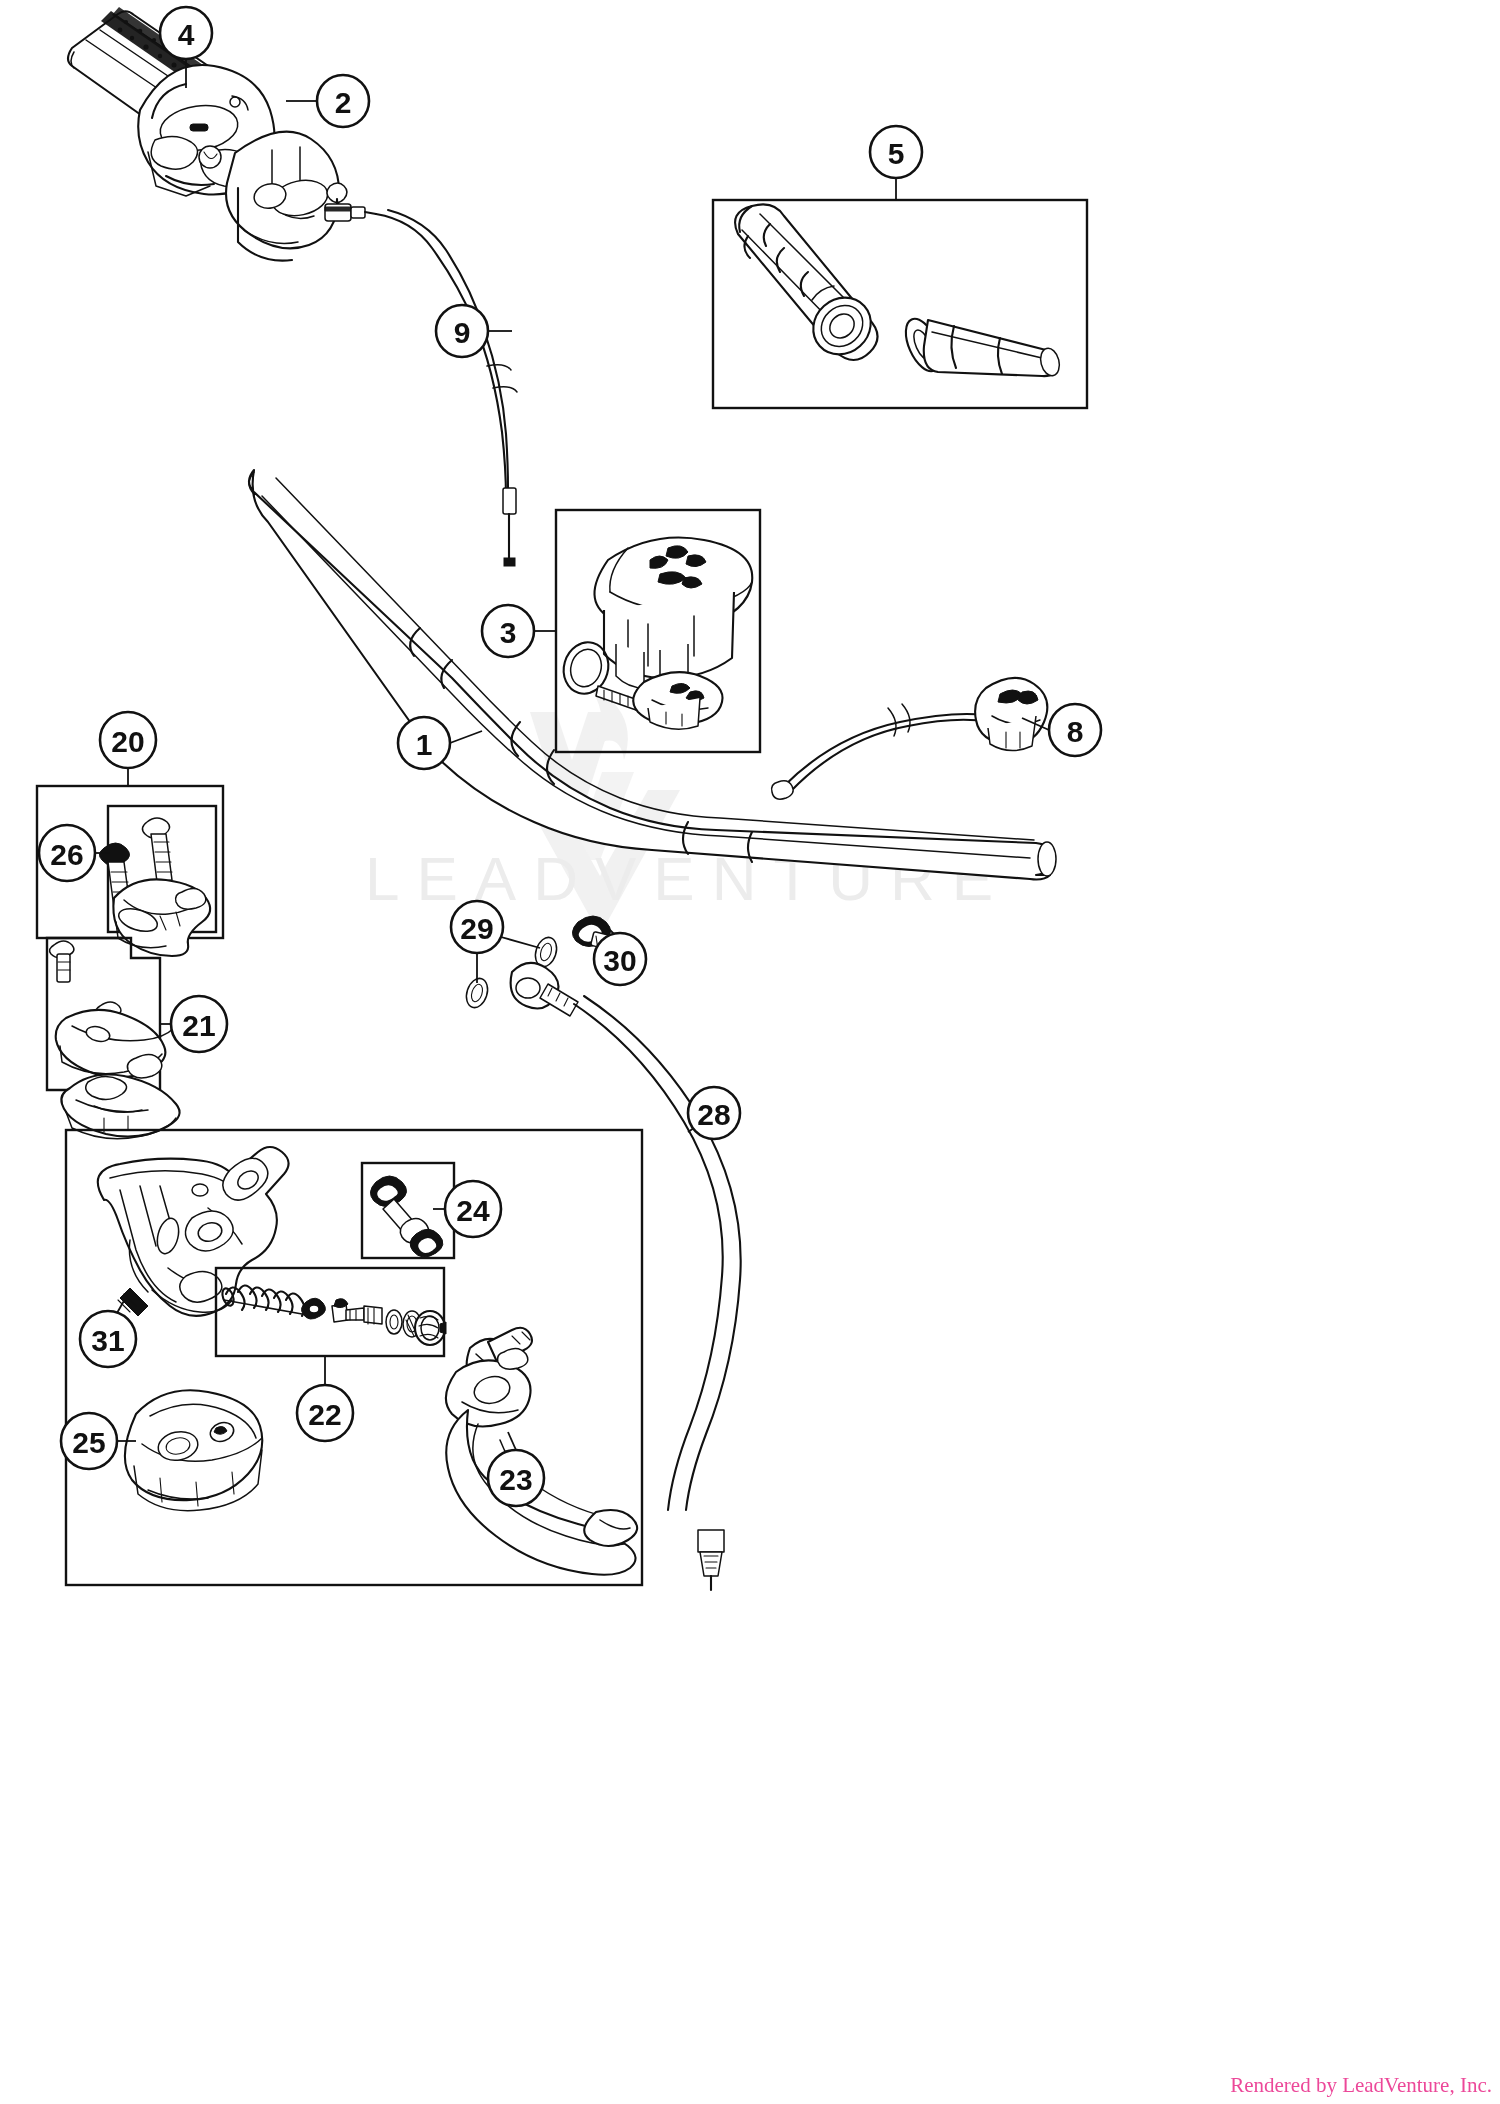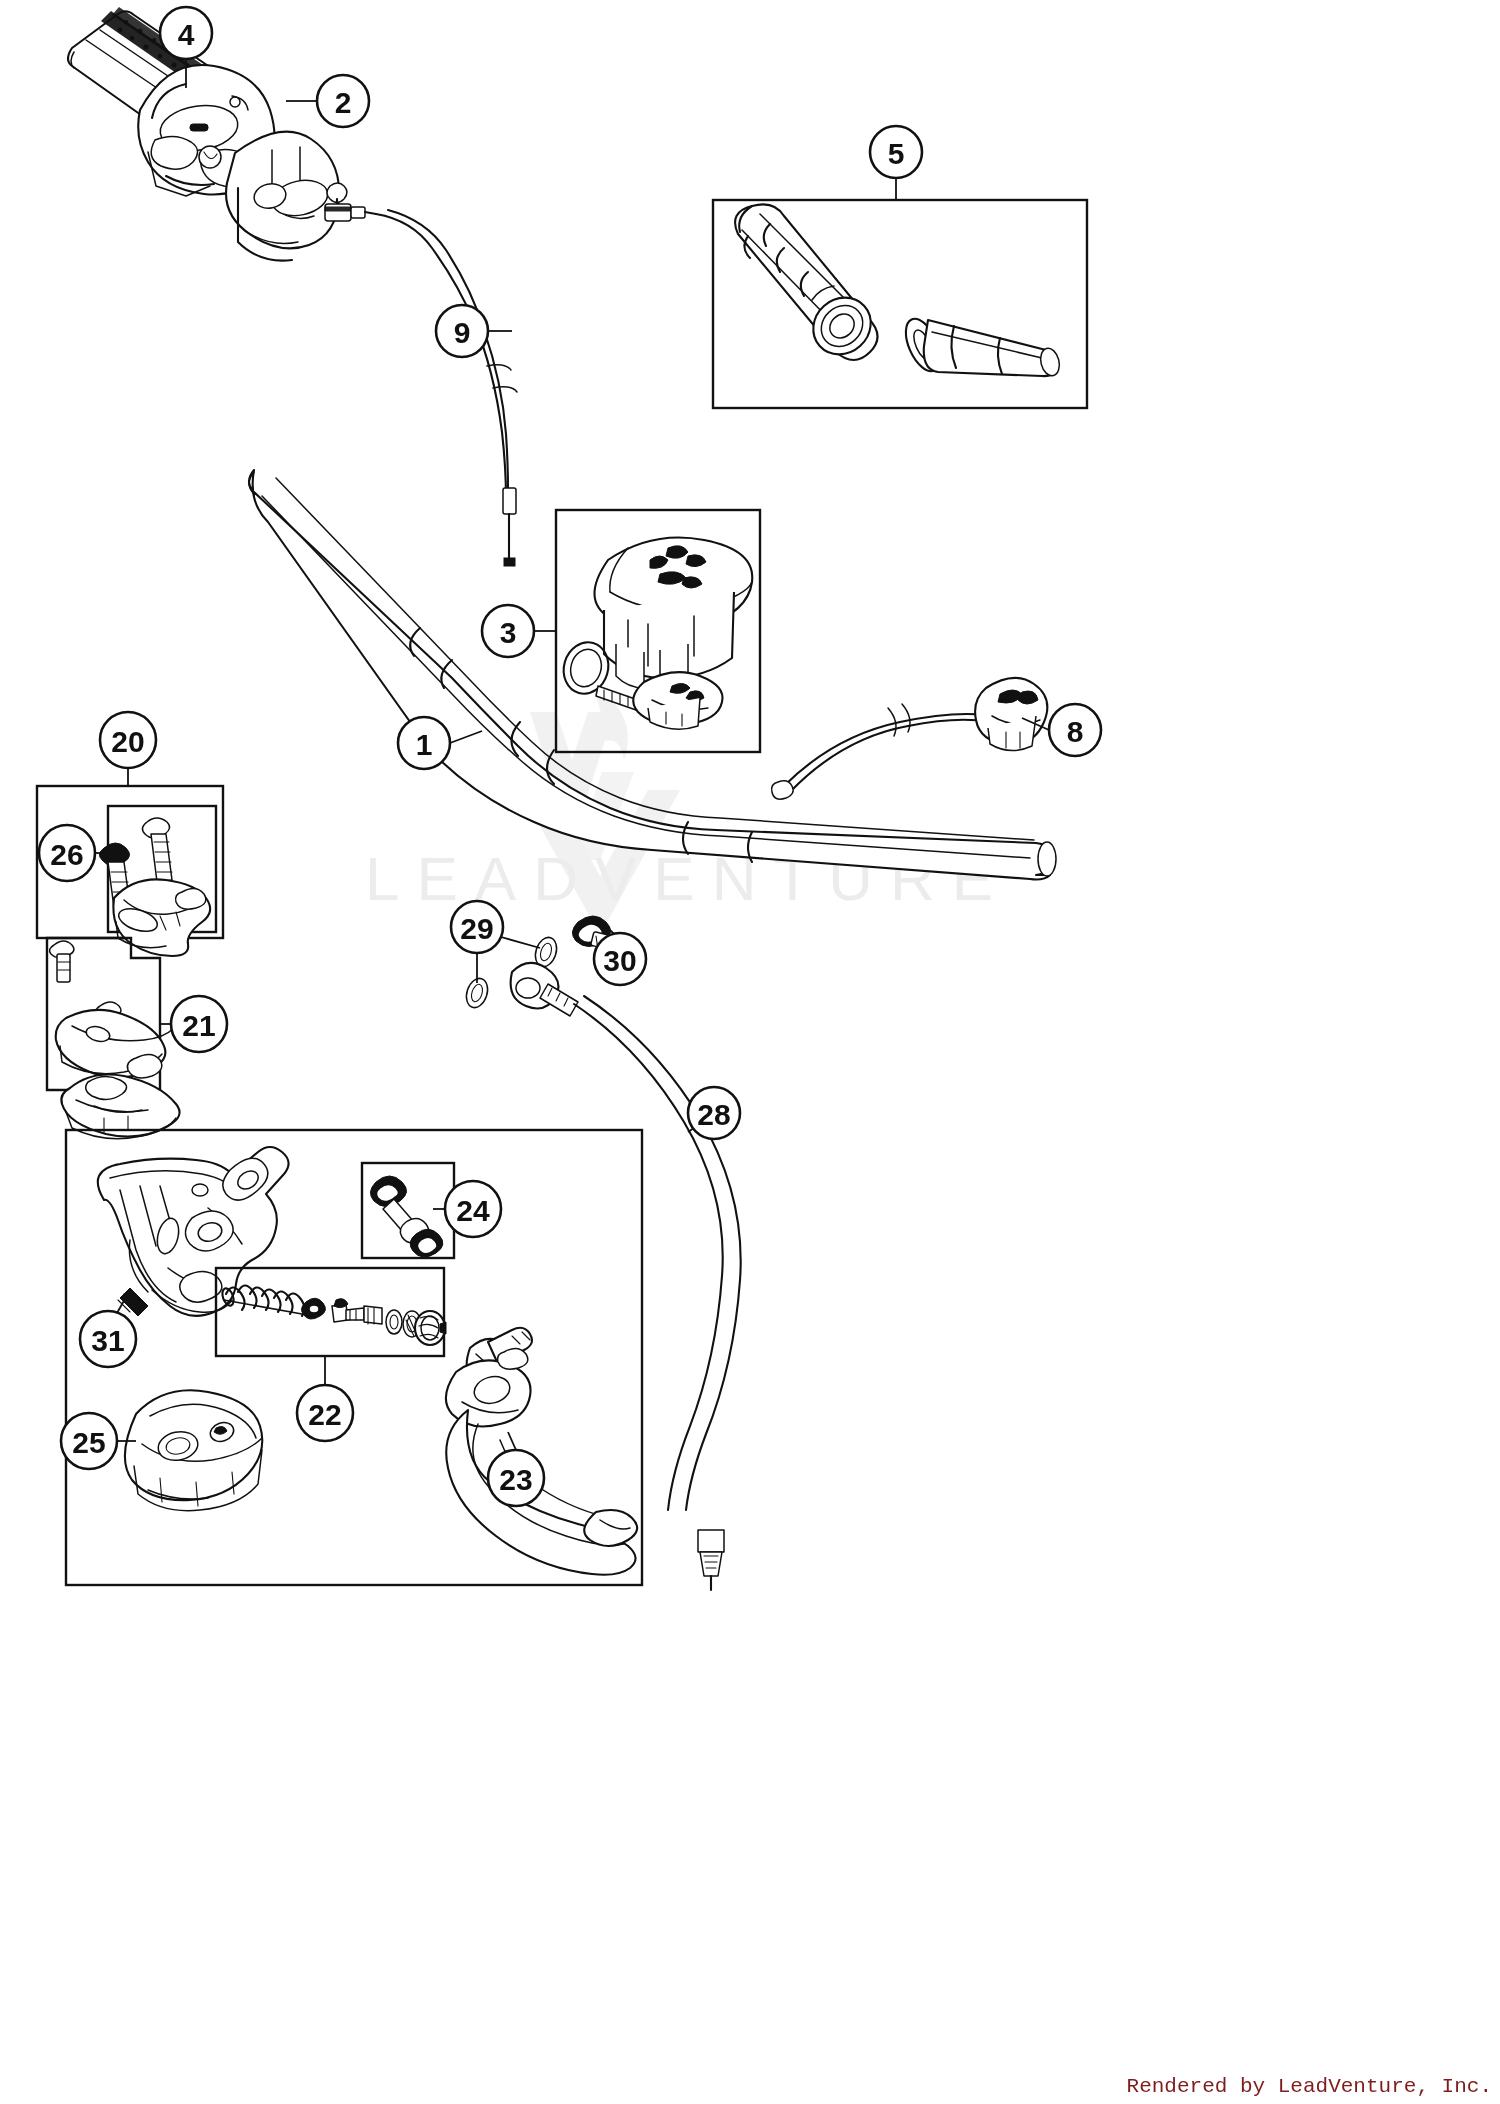--- a/index.html
+++ b/index.html
@@ -15,21 +15,21 @@
   .ink-hair{fill:none;stroke:#111;stroke-width:1.1;stroke-linejoin:round;stroke-linecap:round;}
   .solid{fill:#111;stroke:#111;stroke-width:1;}
   .white{fill:#fff;stroke:#111;stroke-width:2.1;stroke-linejoin:round;}
   .white-thin{fill:#fff;stroke:#111;stroke-width:1.5;stroke-linejoin:round;}
   .box{fill:none;stroke:#111;stroke-width:2.4;}
   .leader{fill:none;stroke:#111;stroke-width:1.8;}
   .bub-c{fill:#fff;stroke:#111;stroke-width:2.6;}
   .bub-t{fill:#111;font-family:"Liberation Sans",sans-serif;font-weight:bold;
          text-anchor:middle;dominant-baseline:central;}
   .credit{position:absolute;right:8px;bottom:6px;font-size:21px;
-          font-family:Liberation Mono, monospace;color:#7f1d1d;white-space:nowrap;}
+          font-family:Liberation Serif, serif;color:#ec4899;white-space:nowrap;}
   .knurl{fill:#111;}
 </style>
 </head>
 <body>
 
 <div id="stage">
 
   <svg class="layer" viewBox="0 0 1500 2104">
     <g class="wm-logo">
       <path d="M530 712 L556 712 L572 760 L588 712 L614 712 L586 800 L558 800 Z"></path>

